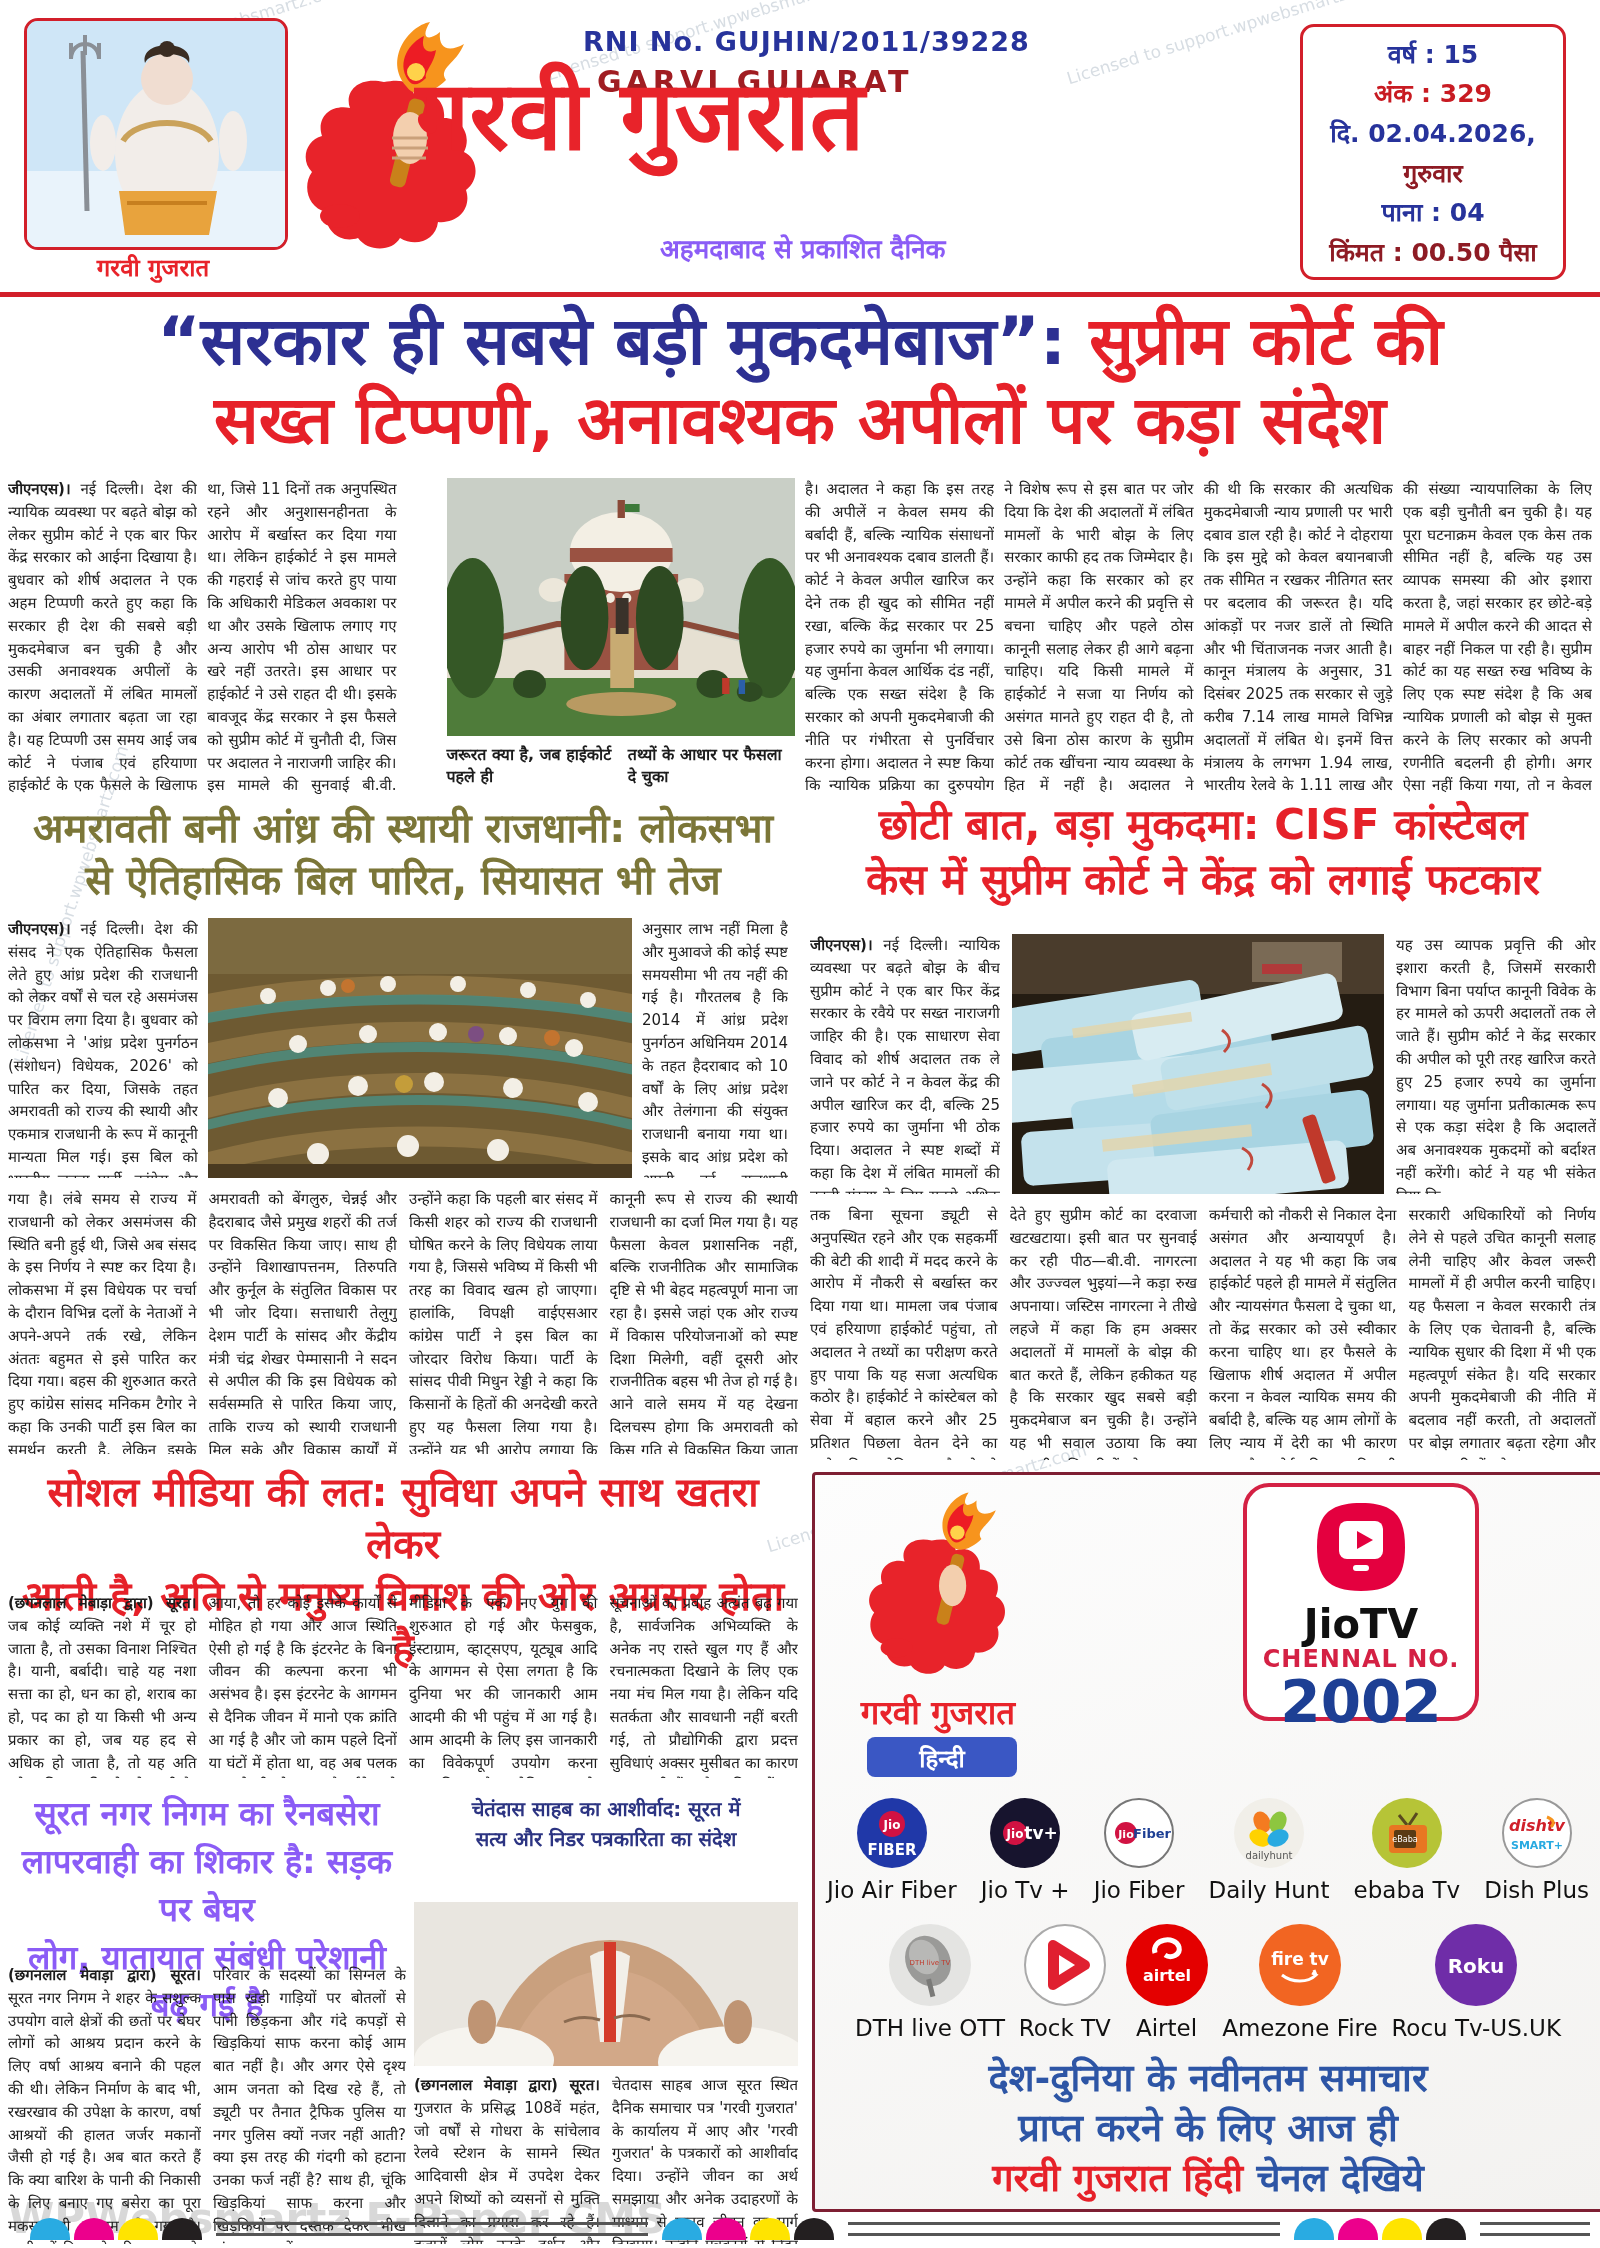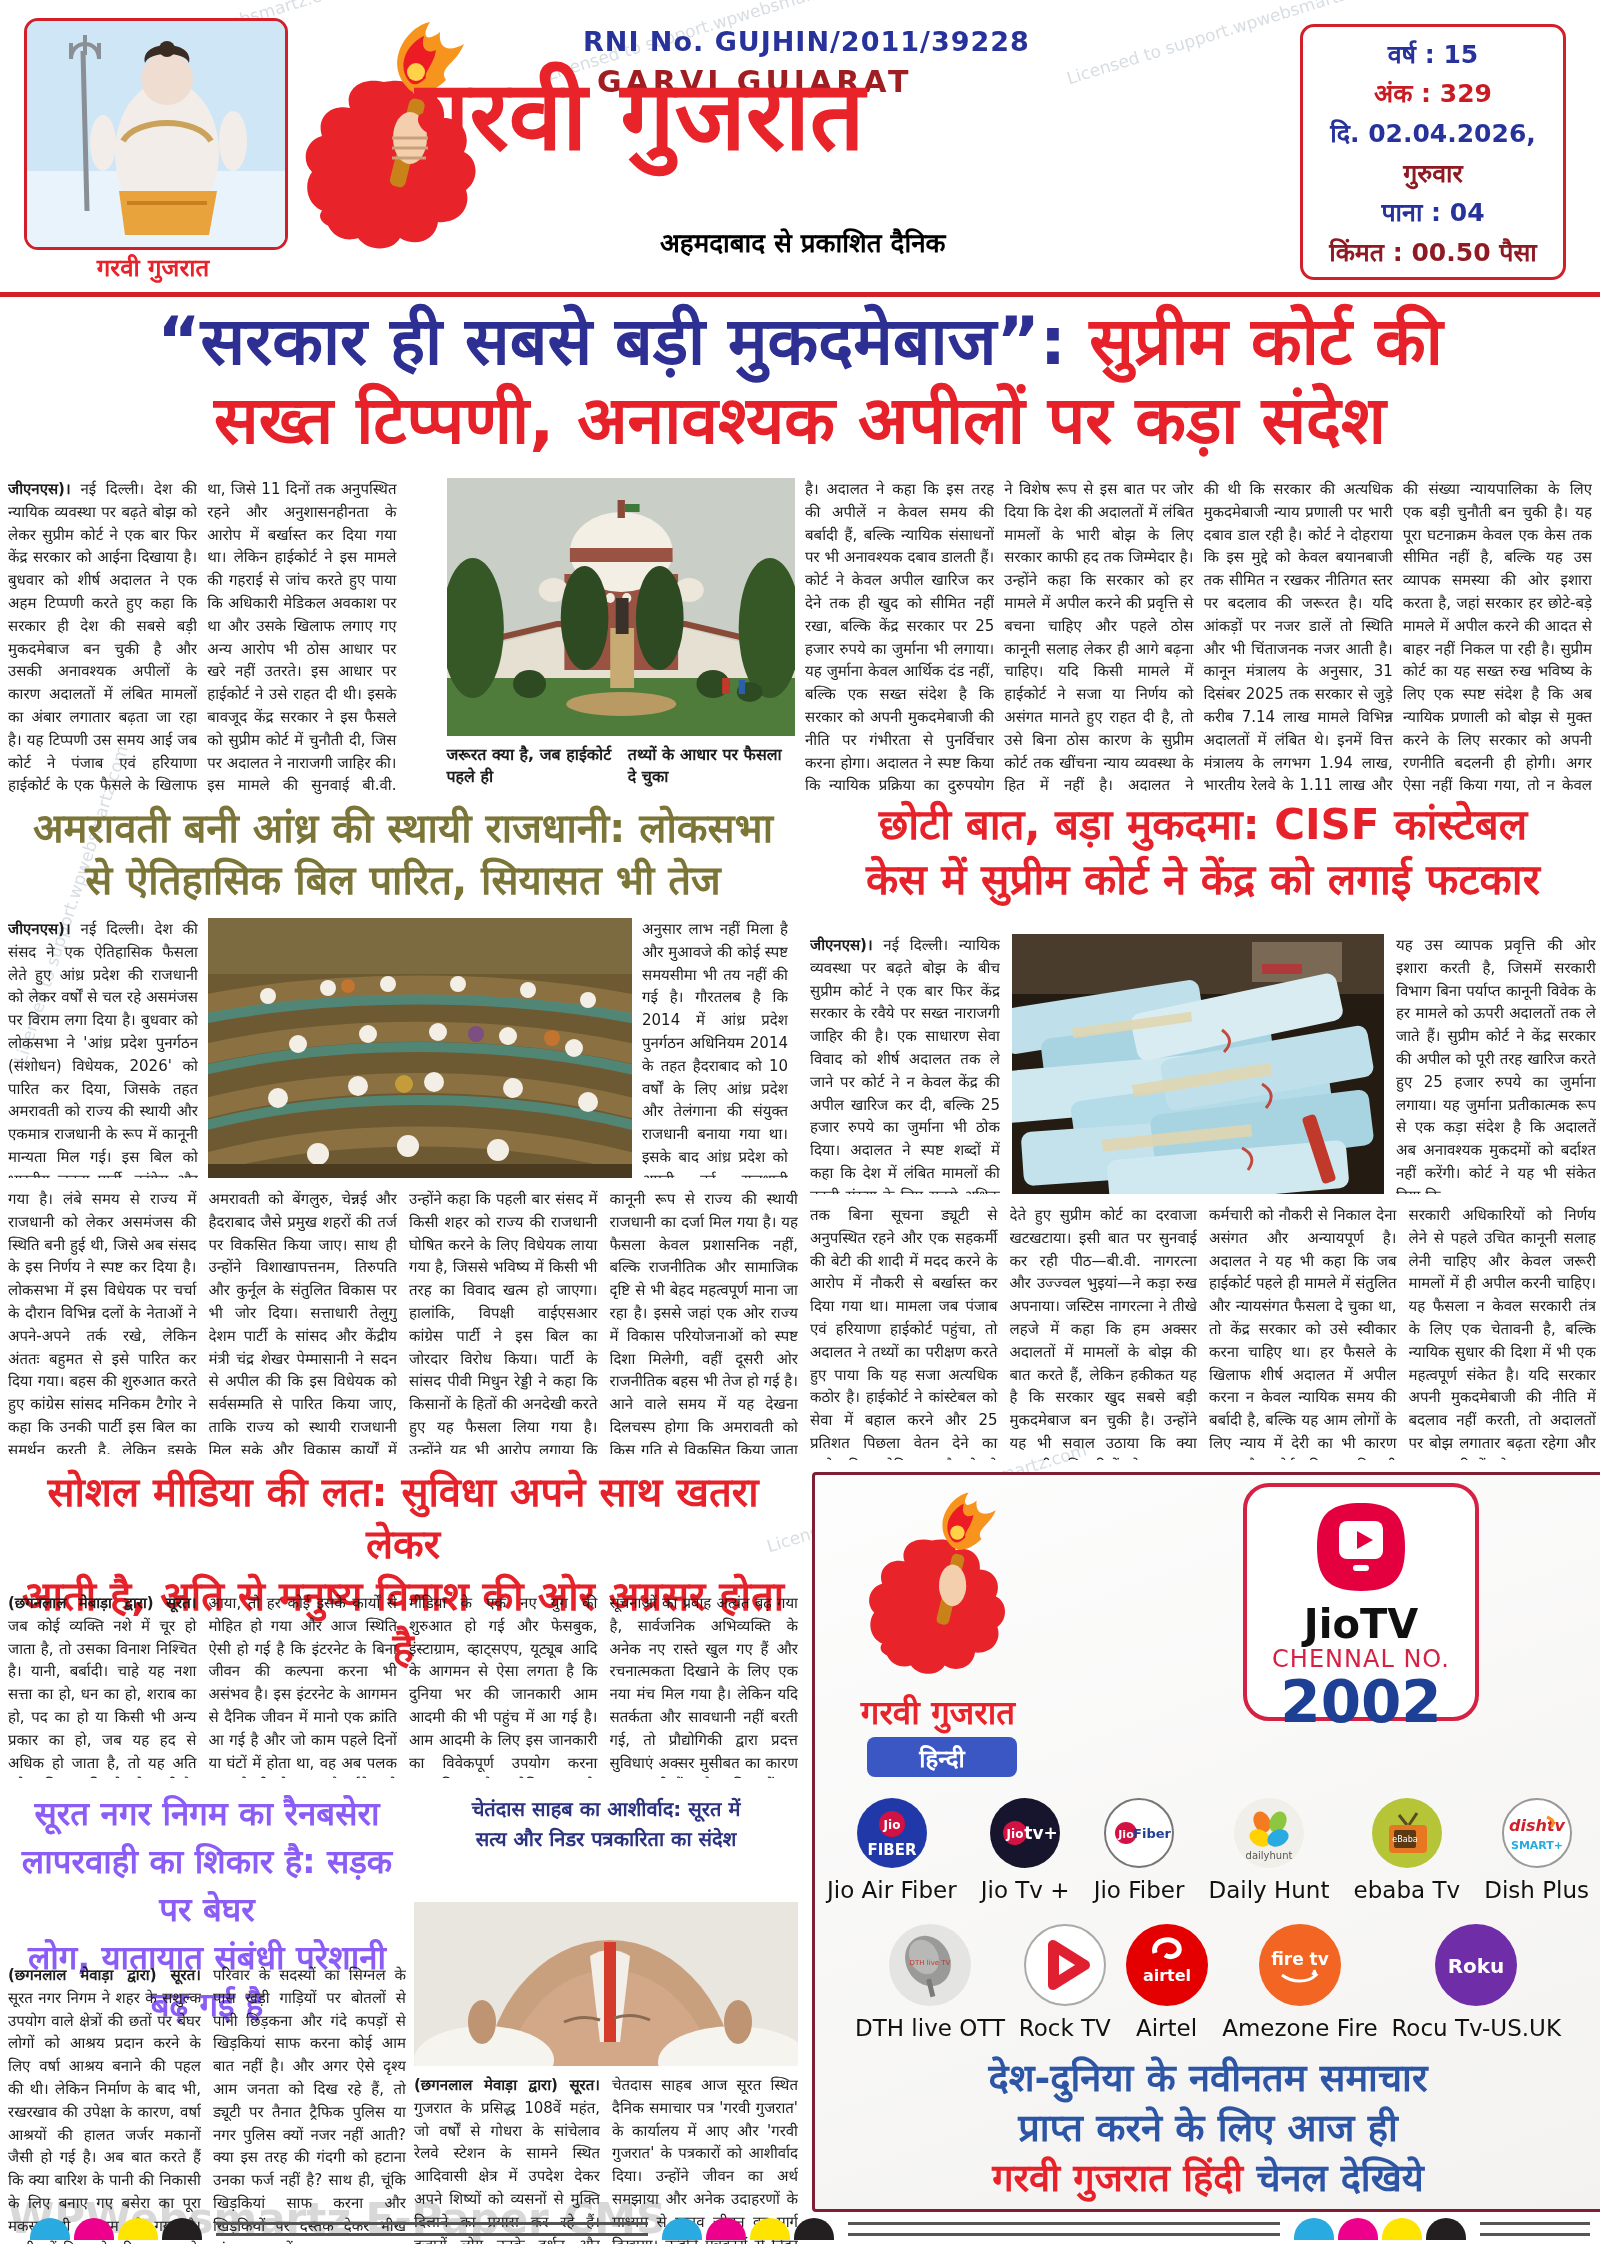--- a/index.html
+++ b/index.html
@@ -13,21 +13,21 @@
       pointer-events:none;white-space:nowrap;}
   
   .shiva-box{position:absolute;left:24px;top:18px;width:258px;height:226px;border:3px solid #d21f2a;
       border-radius:14px;overflow:hidden;background:linear-gradient(180deg,#bcdcf2,#e9f5fd);}
   .shiva-cap{position:absolute;left:24px;top:250px;width:258px;text-align:center;color:#e8232a;
       font-weight:bold;font-size:24px;}
   .rni{position:absolute;left:583px;top:26px;font-size:27px;font-weight:bold;color:#27339b;letter-spacing:1px;}
   .garvi-en{position:absolute;left:597px;top:64px;font-size:30px;font-weight:bold;color:#a01d22;letter-spacing:4px;}
   .name-hi{position:absolute;left:360px;top:66px;width:560px;font-size:96px;line-height:1.05;
       font-weight:bold;color:#e8232a;text-align:center;white-space:nowrap;}
-  .tagline{position:absolute;left:660px;top:224px;font-size:26px;font-weight:bold;color:#000000;}
+  .tagline{position:absolute;left:660px;top:230px;font-size:26px;font-weight:bold;color:#8b5cf6;}
   .infobox{position:absolute;left:1300px;top:24px;width:252px;height:238px;border:3px solid #d21f2a;
       border-radius:14px;background:#fff;display:flex;flex-direction:column;justify-content:space-around;
       text-align:center;font-size:25px;font-weight:bold;padding:6px 4px;}
   .ib-blue{color:#27339b;} .ib-red{color:#c81b22;} .ib-maroon{color:#8e1b24;}
   .toprule{position:absolute;left:0;top:292px;width:1600px;height:5px;background:#d21f2a;}
   
   .mainhead{position:absolute;left:0;top:302px;width:1600px;text-align:center;font-weight:bold;
       font-size:66px;line-height:1.2;white-space:nowrap;}
   .mh-blue{color:#2d3092;} .mh-red{color:#e62129;}
   
@@ -42,21 +42,21 @@
   
   .adbox{position:absolute;left:812px;top:1472px;width:786px;height:734px;border:3px solid #7e1f33;
       border-radius:4px;background:linear-gradient(160deg,#fdfdfd,#f3f2f0);}
   .ad-brand{position:absolute;left:8px;top:214px;width:230px;text-align:center;color:#e8232a;
       font-weight:bold;font-size:33px;}
   .ad-chip{position:absolute;left:52px;top:262px;width:150px;height:40px;background:#3a57c4;border-radius:8px;
       color:#fff;font-size:24px;font-weight:bold;display:flex;align-items:center;justify-content:center;}
   .jio-box{position:absolute;left:428px;top:8px;width:228px;height:230px;border:4px solid #d42144;
       border-radius:26px;text-align:center;background:#fff;}
   .jio-name{font-size:40px;font-weight:bold;color:#101010;line-height:1.05;}
-  .jio-ch{font-size:24px;font-weight:normal;color:#d42144;letter-spacing:1px;}
+  .jio-ch{font-size:24px;font-weight:bold;color:#d42144;letter-spacing:1px;}
   .jio-num{font-size:58px;font-weight:bold;color:#1d3f94;line-height:1;}
   .logo-row{position:absolute;left:12px;width:762px;display:flex;justify-content:space-between;}
   .logo-item{text-align:center;}
   .logo-label{font-size:23px;color:#111;margin-top:4px;white-space:nowrap;}
   .promo{position:absolute;left:0;top:578px;width:786px;text-align:center;font-weight:bold;
       font-size:38px;line-height:1.32;color:#2d55a5;}
   .promo .pr-red{color:#e62129;}
   
   .regrow{position:absolute;left:0;top:2216px;width:1600px;height:26px;display:flex;align-items:center;gap:14px;}
   .regline{height:8px;flex:1;border-top:3px solid #555;border-bottom:3px solid #555;}

